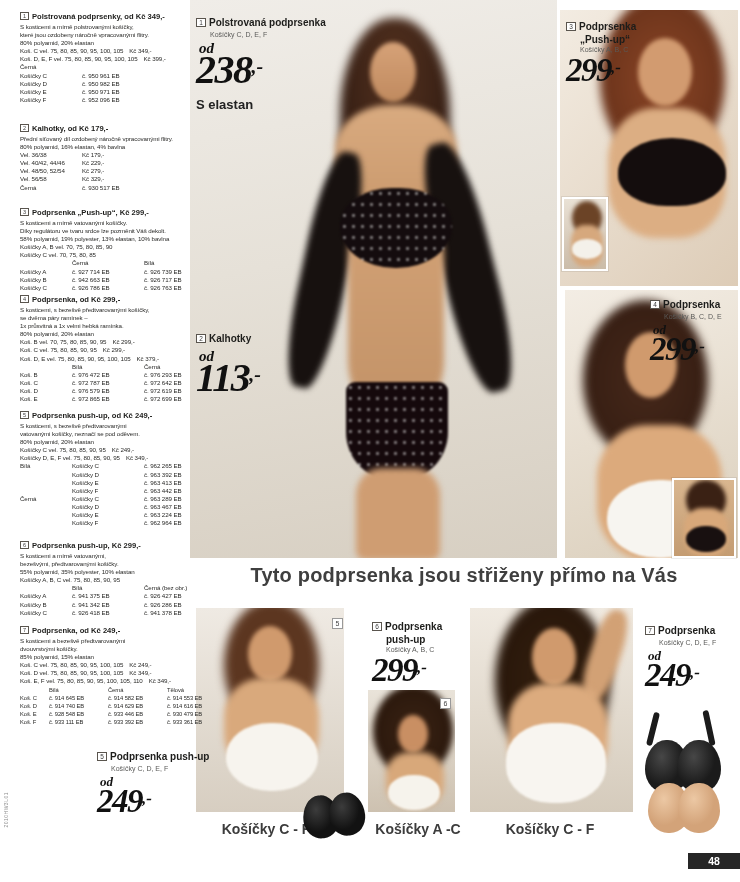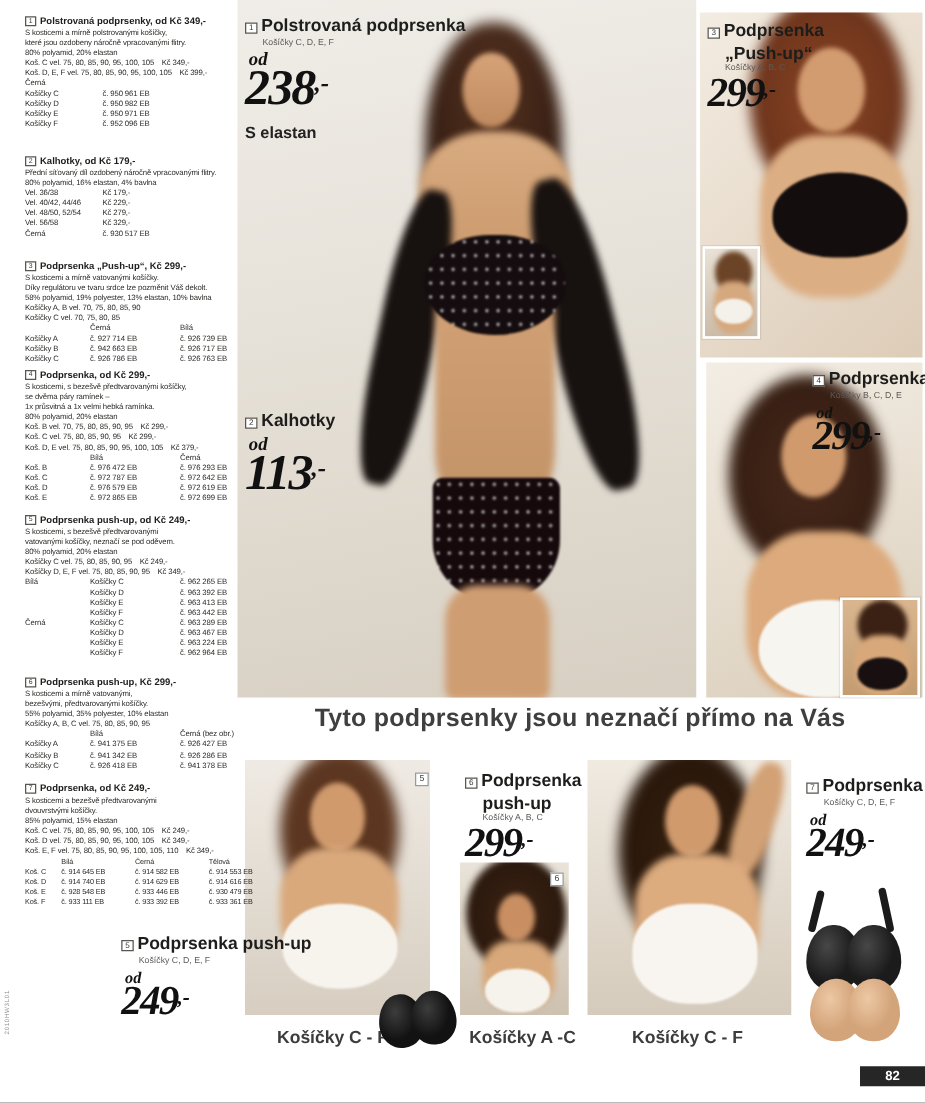--- a/index.html
+++ b/index.html
@@ -28,21 +28,21 @@
   .n4{gap:3px}
   .n4 span{font-size:5.8px}
   .n4 span:nth-of-type(1){min-width:26px}
   .n4 span:nth-of-type(2),.n4 span:nth-of-type(3){min-width:56px}
 
   
   .callout{position:absolute;z-index:5}
   .crow{white-space:nowrap}
   .cb{display:inline-block;min-width:10px;height:9px;border:1px solid #5a554e;background:#fff;
       font-size:6.5px;line-height:8px;text-align:center;color:#3a3a3a;margin-right:3px;vertical-align:1px;padding:0 1px}
-  .ct,.ct2{font-size:14px;font-weight:700;color:#1d1d1b}
+  .ct,.ct2{font-size:10px;font-weight:700;color:#1d1d1b}
   .ct2{margin-left:14px}
   .cc{font-size:7px;color:#5a5a58;margin:1px 0 0 14px}
   .cp{font-family:"Liberation Serif",serif;font-style:italic;font-weight:700;color:#111;margin-top:2px}
   .od{display:block;font-size:15px;margin:1px 0 -5px 3px}
   .pv{font-size:40px;line-height:36px;letter-spacing:-1.5px}
   .ps{font-size:20px;position:relative;top:-10px}
   .pmd .od{font-size:13px;margin-bottom:-4px}
   .pmd .pv{font-size:33px;line-height:30px}
   .pmd .ps{font-size:17px;top:-8px}
   .cnote{font-size:13px;font-weight:700;margin-top:9px;color:#222}
@@ -623,20 +623,20 @@
     <div class="cc he">Košíčky A, B, C</div>
     <div class="cp"><span class="pv">299</span><span class="ps">,-</span></div>
   </div>
 
   <div class="callout pmd" id="co7">
     <div class="crow"><span class="cb">7</span><span class="ct">Podprsenka</span></div>
     <div class="cc he">Košíčky C, D, E, F</div>
     <div class="cp"><span class="od he">od</span><span class="pv">249</span><span class="ps">,-</span></div>
   </div>
 
-  <div id="headline">Tyto podprsenky jsou neznačí přímo na Vás</div>
+  <div id="headline">Tyto podprsenka jsou střiženy přímo na Vás</div>
   <div class="cuplabel" id="lbl1">Košíčky C - F</div>
   <div class="cuplabel" id="lbl2">Košíčky A -C</div>
   <div class="cuplabel" id="lbl3">Košíčky C - F</div>
-  <div id="pagenum">82</div>
+  <div id="pagenum">48</div>
   <div id="edgecode">2010HW3L01</div>
 
 </div>
 
 </body></html>

